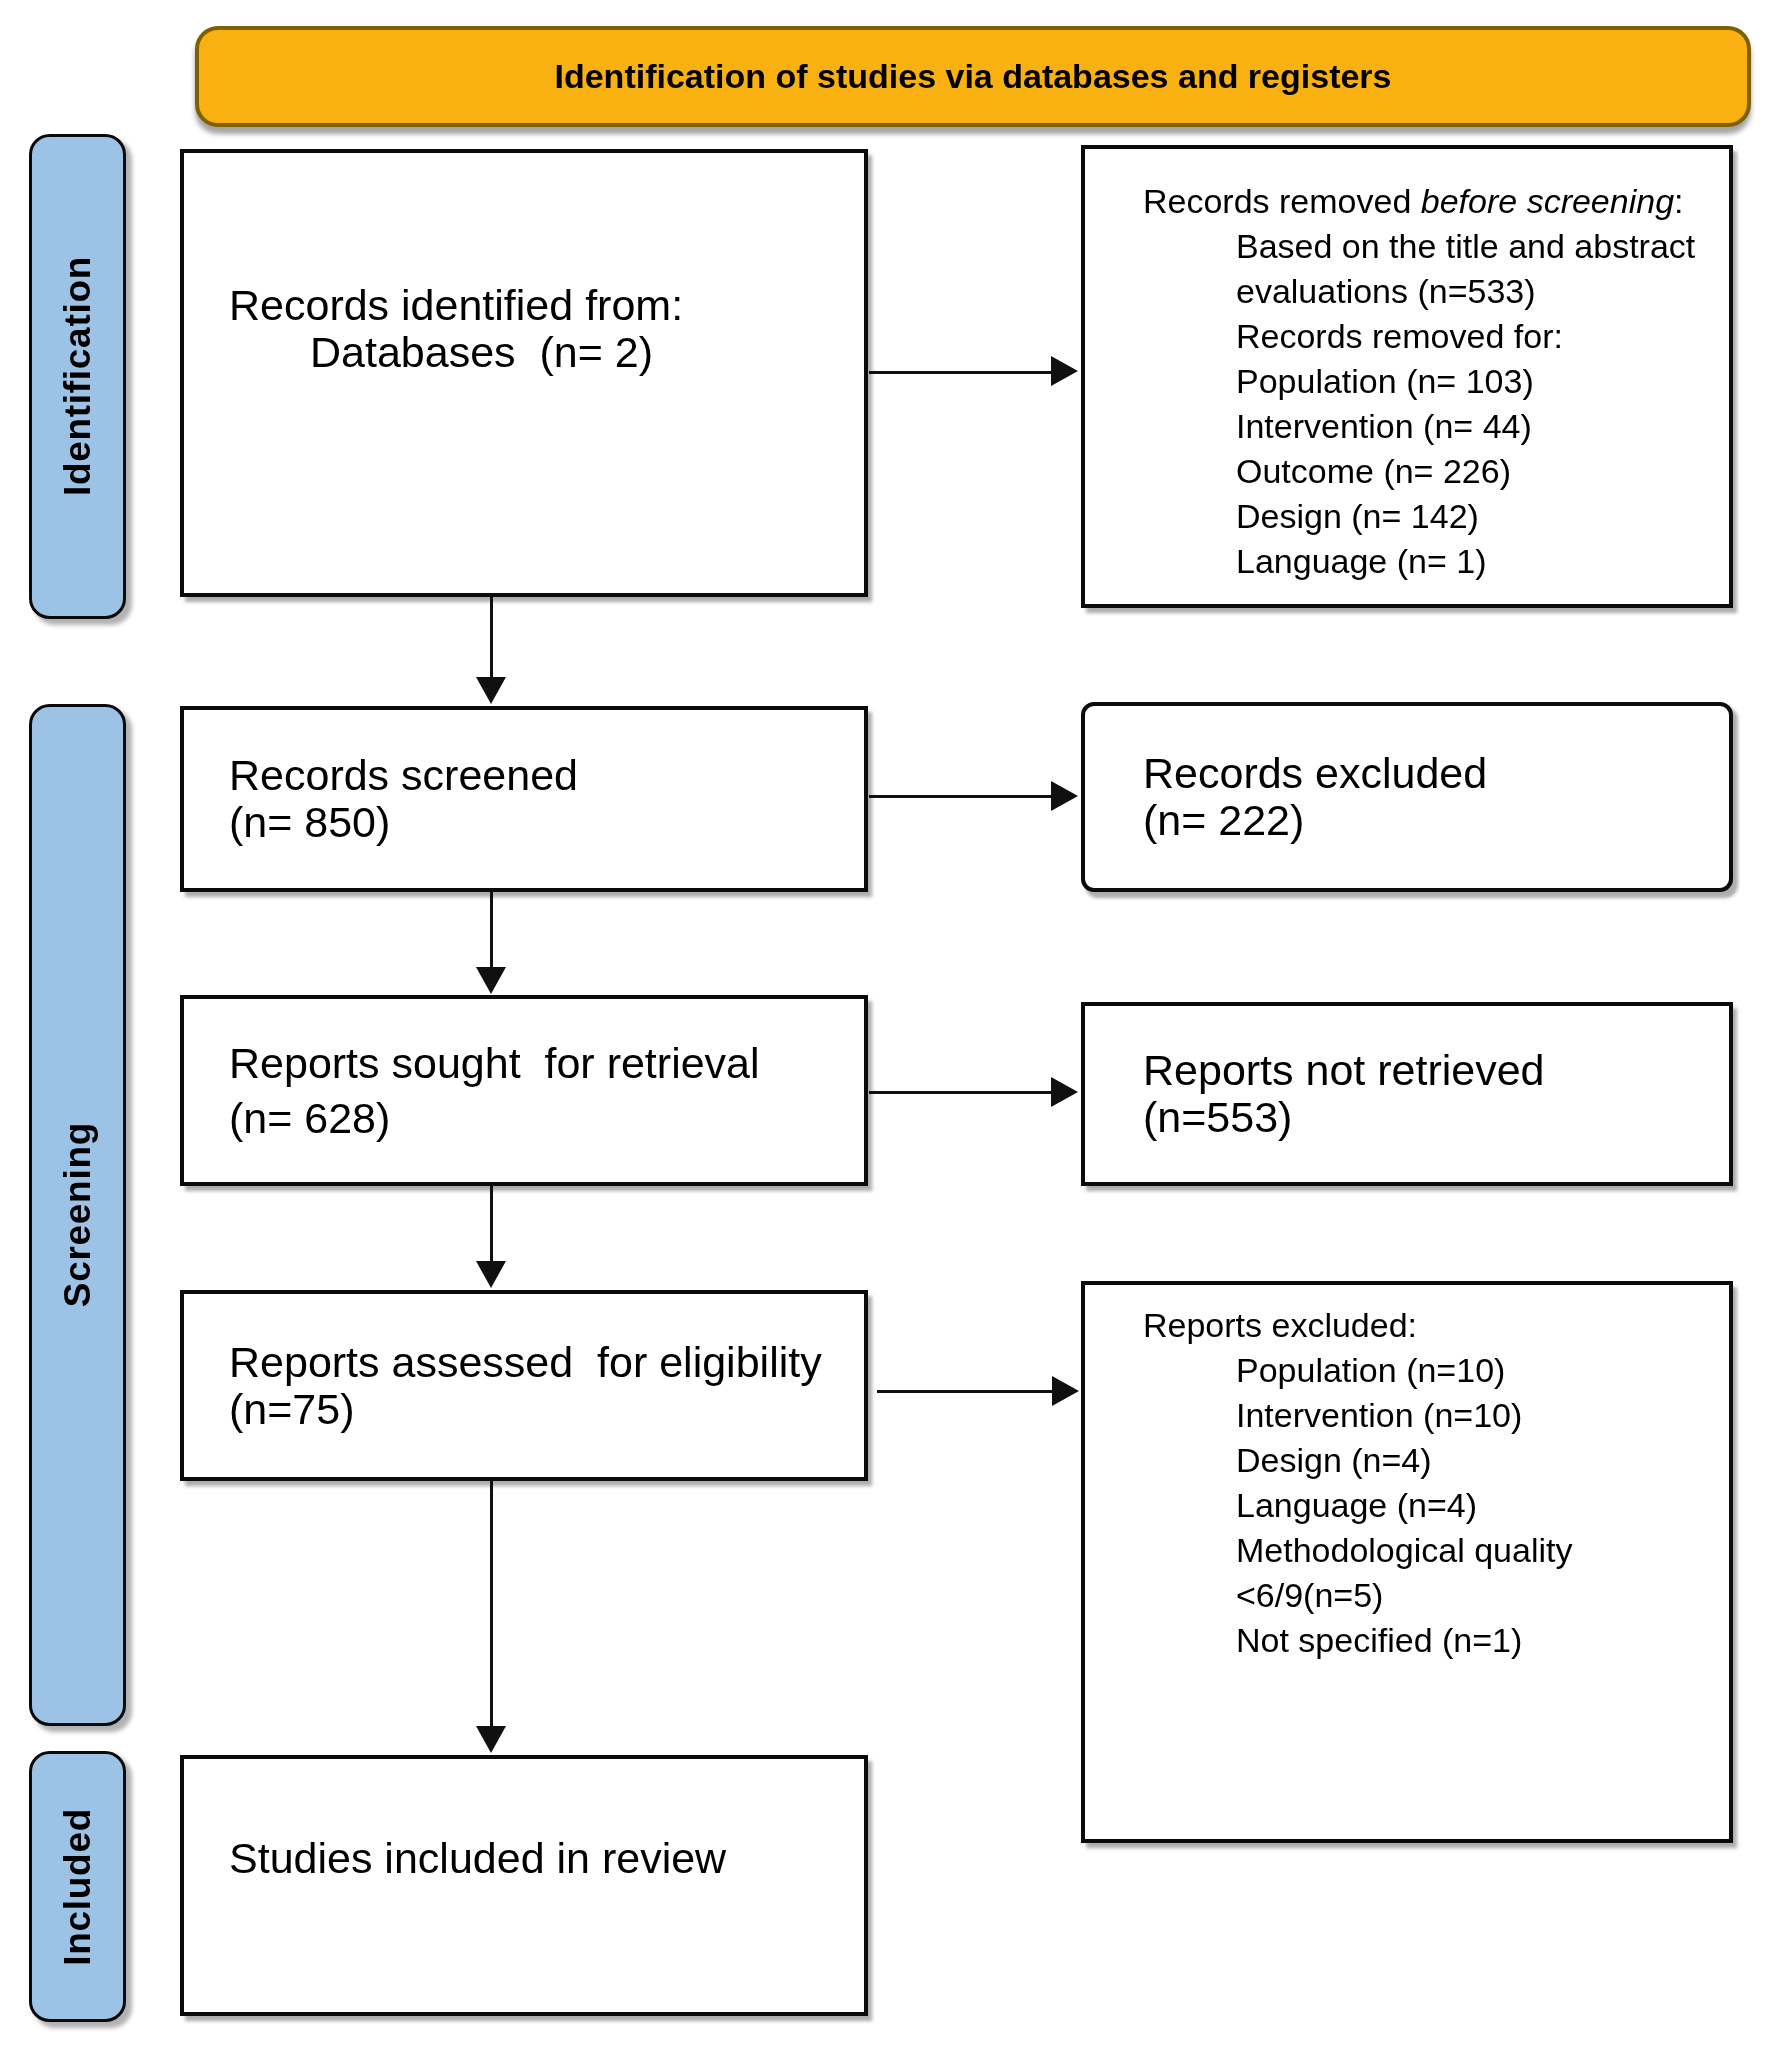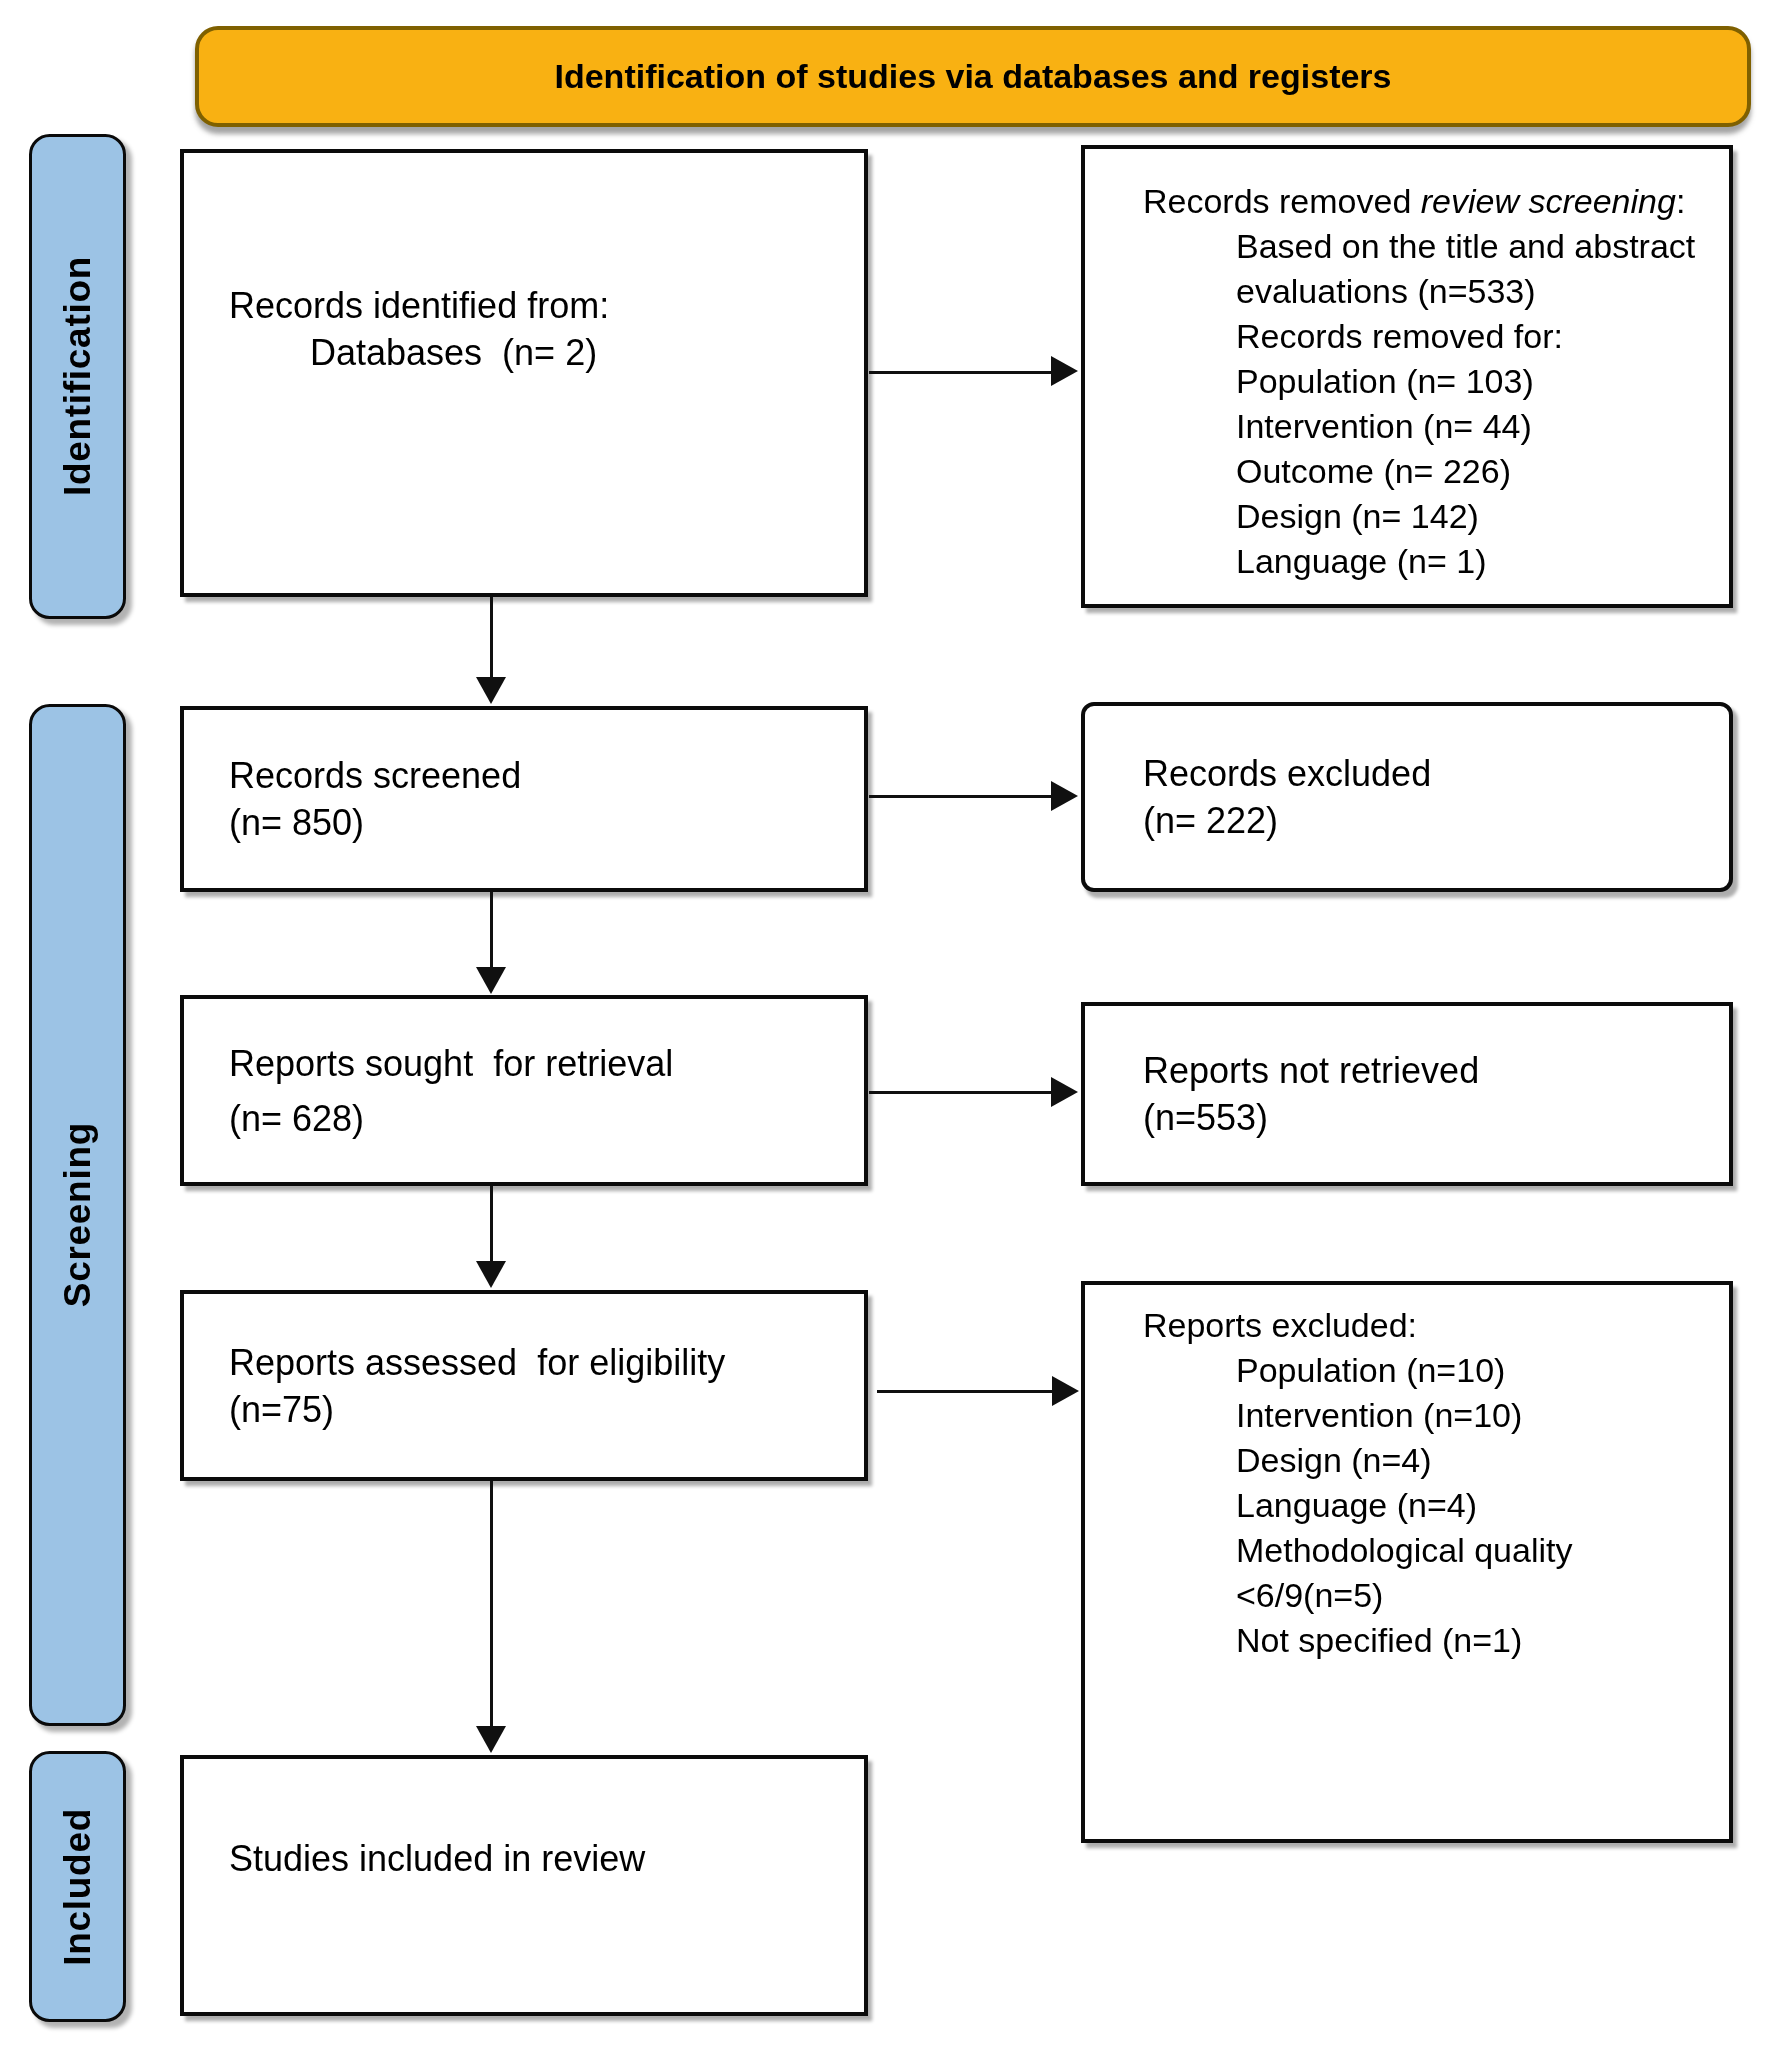--- a/index.html
+++ b/index.html
@@ -38,21 +38,21 @@
     letter-spacing:0.7px;
     white-space:pre;
   }
   
   .fbox{
     background:#ffffff;
     border:4.1px solid #0b0b0b;
     box-shadow:4.8px 5.5px 3.4px rgba(0,0,0,0.32);
     display:flex;flex-direction:column;
   }
-  .fbox .txt{font-size:36px;line-height:47px;white-space:pre-wrap;}
+  .fbox .txt{font-size:43px;line-height:47px;white-space:pre-wrap;}
   .leftcol{left:180px;width:688px;padding:0 20.6px 0 45px;}
   .rightcol{left:1081px;width:652px;padding:0 20.6px 0 58px;}
   .vcenter{justify-content:center;}
   .indent1{margin-left:81px;}
   .listbox .txt{font-size:34px;line-height:45px;white-space:pre-wrap;}
   .listbox .item{margin-left:93px;}
   
   .hline{background:#101010;height:3.4px;}
   .vline{background:#101010;width:3.4px;}
   .headright{
@@ -106,21 +106,21 @@
   <div class="abs fbox leftcol vcenter" style="top:1290px;height:191px;">
     <div class="txt">Reports assessed  for eligibility</div>
     <div class="txt">(n=75)</div>
   </div>
 
   <div class="abs fbox leftcol vcenter" style="top:1755px;height:261px;padding-bottom:55px;">
     <div class="txt">Studies included in review</div>
   </div>
 
   <div class="abs fbox rightcol listbox" style="top:145px;height:463px;padding-top:30px;">
-    <div class="txt"><span>Records removed </span><span class="italic">review screening</span><span>:</span></div>
+    <div class="txt"><span>Records removed </span><span class="italic">before screening</span><span>:</span></div>
     <div class="txt item">Based on the title and abstract</div>
     <div class="txt item">evaluations (n=533)</div>
     <div class="txt item">Records removed for:</div>
     <div class="txt item">Population (n= 103)</div>
     <div class="txt item">Intervention (n= 44)</div>
     <div class="txt item">Outcome (n= 226)</div>
     <div class="txt item">Design (n= 142)</div>
     <div class="txt item">Language (n= 1)</div>
   </div>
 

